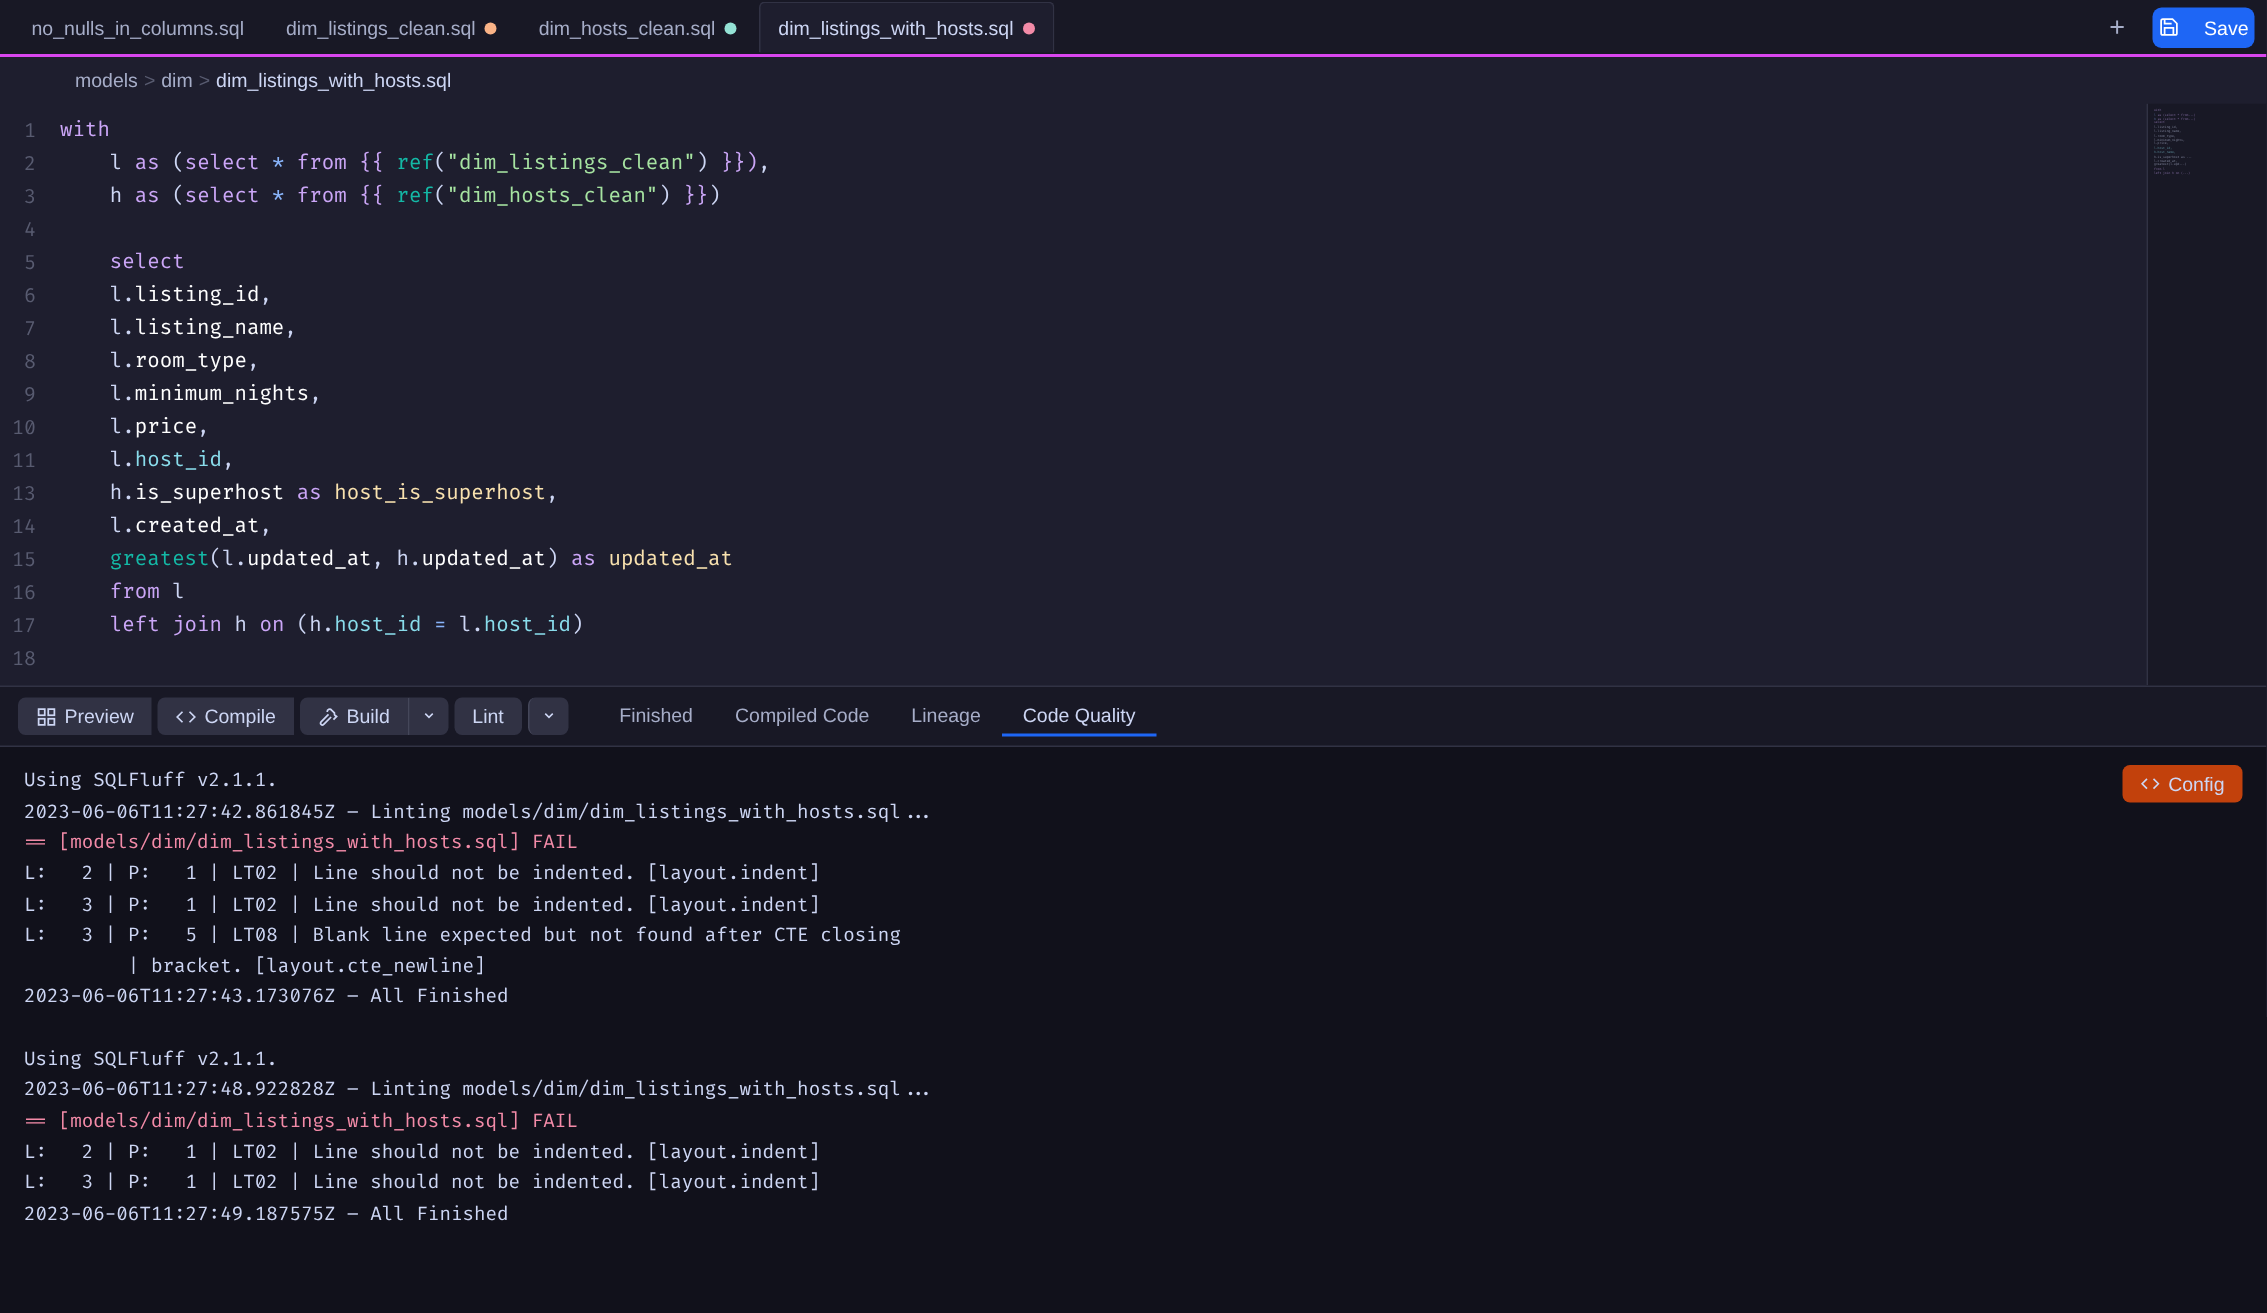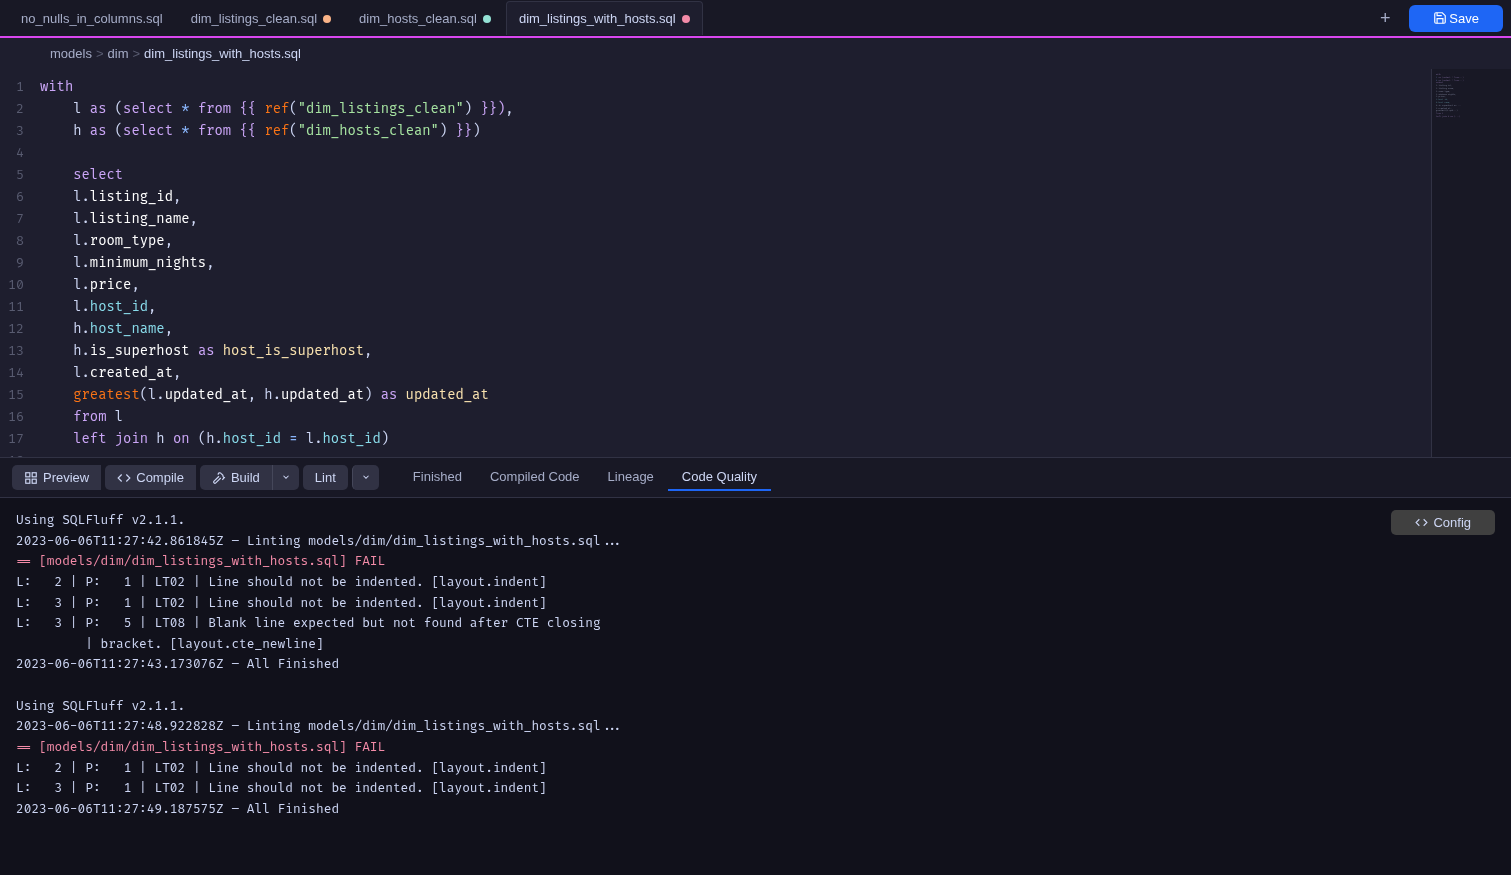--- a/index.html
+++ b/index.html
@@ -32,23 +32,23 @@
     .tab-add {
       margin-left: auto; width: 28px; height: 28px;
       display: flex; align-items: center; justify-content: center;
       color: #a6adc8; font-size: 18px; cursor: pointer;
       border-radius: 4px;
     }
 
     
     .save-btn {
       margin-left: 8px; background: #1e66f5; color: #fff;
-      border: none; border-radius: 6px; padding: 6px 24px;
+      border: none; border-radius: 6px; padding: 6px 4px;
       font-size: 13px; cursor: pointer; display: flex; gap-6px;
-      white-space: nowrap; gap: 2px;
+      white-space: nowrap; gap: 16px;
     }
 
     
     .breadcrumb {
       display: flex; align-items: center; gap: 4px;
       padding: 8px 16px; font-size: 13px; color: #a6adc8;
       background: #1e1e2e; flex-shrink: 0; margin-left: 34px;
     }
     .breadcrumb-sep { color: #585b70; }
     .breadcrumb-item { cursor: pointer; }
@@ -73,21 +73,21 @@
     }
     .line-num {
       width: 40px; text-align: right; padding-right: 16px;
       color: #585b70; font-size: 13px; user-select: none;
       flex-shrink: 0;
     }
     .line-content { flex: 1; white-space: pre; }
 
     
     .kw { color: #cba6f7; } 
-    .fn { color: #f97316; } 
+    .fn { color: #14b8a6; } 
     .str { color: #a6e3a1; } 
     .ref-name { color: #89dceb; } 
     .col { color: #ffffff; } 
     .alias { color: #f9e2af; } 
     .tmpl { color: #cba6f7; }
     .op { color: #89b4fa; }
     .plain { color: #cdd6f4; }
 
     
     .minimap {
@@ -135,22 +135,22 @@
       flex: 1; overflow-y: auto; background: #11111b;
       font-family: 'Fira Code', 'Cascadia Code', 'Consolas', monospace;
       font-size: 12.5px; line-height: 1.65; padding: 12px 16px;
       color: #cdd6f4; position: relative;
     }
     .console-line { white-space: pre-wrap; }
     .console-line.fail { color: #f38ba8; }
 
     .config-btn {
       position: absolute; top: 12px; right: 16px;
-      background: #404040; color: #cdd6f4; border: none;
-      border-radius: 5px; padding: 5px 24px; font-size: 13px;
+      background: #c2410c; color: #cdd6f4; border: none;
+      border-radius: 5px; padding: 5px 12px; font-size: 13px;
       cursor: pointer; display: flex; align-items: center; gap: 5px;
     }
 
     
     ::-webkit-scrollbar { width: 6px; height: 6px; }
     ::-webkit-scrollbar-track { background: #181825; }
     ::-webkit-scrollbar-thumb { background: #45475a; border-radius: 3px; }
   </style>
 </head>
 <body>
@@ -229,24 +229,20 @@
       <span class="line-num">9</span>
       <span class="line-content">    <span class="plain">l</span>.<span class="col">minimum_nights</span>,</span>
     </div>
     <div class="code-line">
       <span class="line-num">10</span>
       <span class="line-content">    <span class="plain">l</span>.<span class="col">price</span>,</span>
     </div>
     <div class="code-line">
       <span class="line-num">11</span>
       <span class="line-content">    <span class="plain">l</span>.<span class="ref-name">host_id</span>,</span>
-    </div>
-    <div class="code-line">
-      <span class="line-num">12</span>
-      <span class="line-content">    <span class="plain">h</span>.<span class="ref-name">host_name</span>,</span>
     </div>
     <div class="code-line">
       <span class="line-num">13</span>
       <span class="line-content">    <span class="plain">h</span>.<span class="col">is_superhost</span> <span class="kw">as</span> <span class="alias">host_is_superhost</span>,</span>
     </div>
     <div class="code-line">
       <span class="line-num">14</span>
       <span class="line-content">    <span class="plain">l</span>.<span class="col">created_at</span>,</span>
     </div>
     <div class="code-line">

